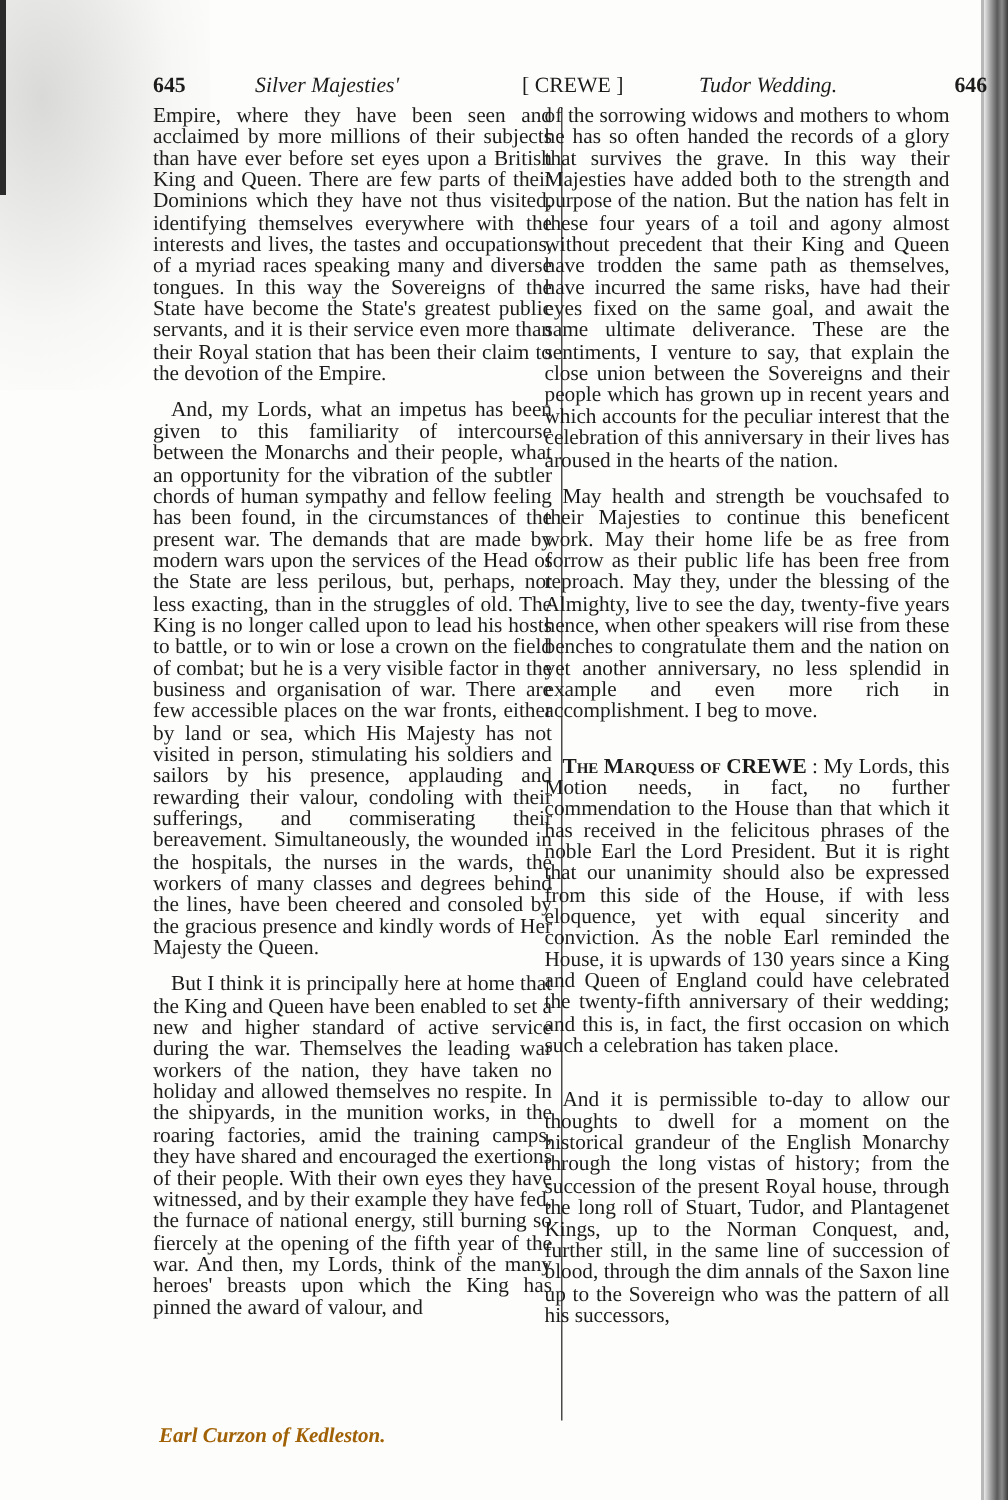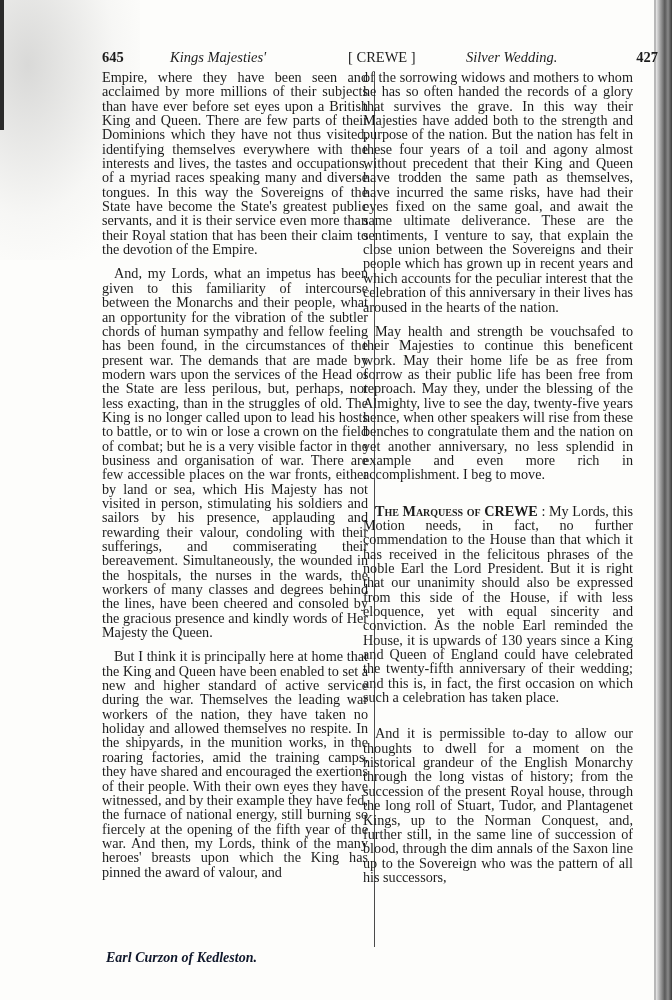--- a/index.html
+++ b/index.html
@@ -49,37 +49,37 @@
     position: absolute; left: 374px; top: 72px; width: 1px; height: 875px;
     background: #4a4a4a;
   }
   p { margin: 0; text-indent: 12px; }
   p.cont { text-indent: 0; }
   p + p { margin-top: 10px; }
   .gap-lg { margin-top: 22px !important; }
   .sc { font-variant: small-caps; font-weight: bold; }
   .footer {
     position: absolute; top: 950px; left: 106px;
-    font-size: 14px; font-style: italic; font-weight: bold; color: #0f172a;
+    font-size: 14px; font-style: italic; font-weight: bold; color: #a16207;
   }
 </style>
 </head>
 <body>
 
 <div class="scan-shade"></div>
 <div class="left-edge"></div>
 <div class="binding-inner"></div>
 <div class="binding"></div>
 
 <div class="header">
   <span class="pg-left">645</span>
-  <span class="title-left">Kings Majesties'</span>
+  <span class="title-left">Silver Majesties'</span>
   <span class="house">[ CREWE ]</span>
-  <span class="title-right">Silver Wedding.</span>
-  <span class="pg-right">427</span>
+  <span class="title-right">Tudor Wedding.</span>
+  <span class="pg-right">646</span>
 </div>
 
 <div class="col col-left">
   <p class="cont">Empire, where they have been seen and acclaimed by more millions of their subjects than have ever before set eyes upon a British King and Queen. There are few parts of their Dominions which they have not thus visited, identifying themselves everywhere with the interests and lives, the tastes and occupations, of a myriad races speaking many and diverse tongues. In this way the Sovereigns of the State have become the State's greatest public servants, and it is their service even more than their Royal station that has been their claim to the devotion of the Empire.</p>
   <p>And, my Lords, what an impetus has been given to this familiarity of intercourse between the Monarchs and their people, what an opportunity for the vibration of the subtler chords of human sympathy and fellow feeling has been found, in the circumstances of the present war. The demands that are made by modern wars upon the services of the Head of the State are less perilous, but, perhaps, not less exacting, than in the struggles of old. The King is no longer called upon to lead his hosts to battle, or to win or lose a crown on the field of combat; but he is a very visible factor in the business and organisation of war. There are few accessible places on the war fronts, either by land or sea, which His Majesty has not visited in person, stimulating his soldiers and sailors by his presence, applauding and rewarding their valour, condoling with their sufferings, and commiserating their bereavement. Simultaneously, the wounded in the hospitals, the nurses in the wards, the workers of many classes and degrees behind the lines, have been cheered and consoled by the gracious presence and kindly words of Her Majesty the Queen.</p>
   <p>But I think it is principally here at home that the King and Queen have been enabled to set a new and higher standard of active service during the war. Themselves the leading war workers of the nation, they have taken no holiday and allowed themselves no respite. In the shipyards, in the munition works, in the roaring factories, amid the training camps, they have shared and encouraged the exertions of their people. With their own eyes they have witnessed, and by their example they have fed, the furnace of national energy, still burning so fiercely at the opening of the fifth year of the war. And then, my Lords, think of the many heroes' breasts upon which the King has pinned the award of valour, and</p>
 </div>
 
 <div class="divider"></div>
 

